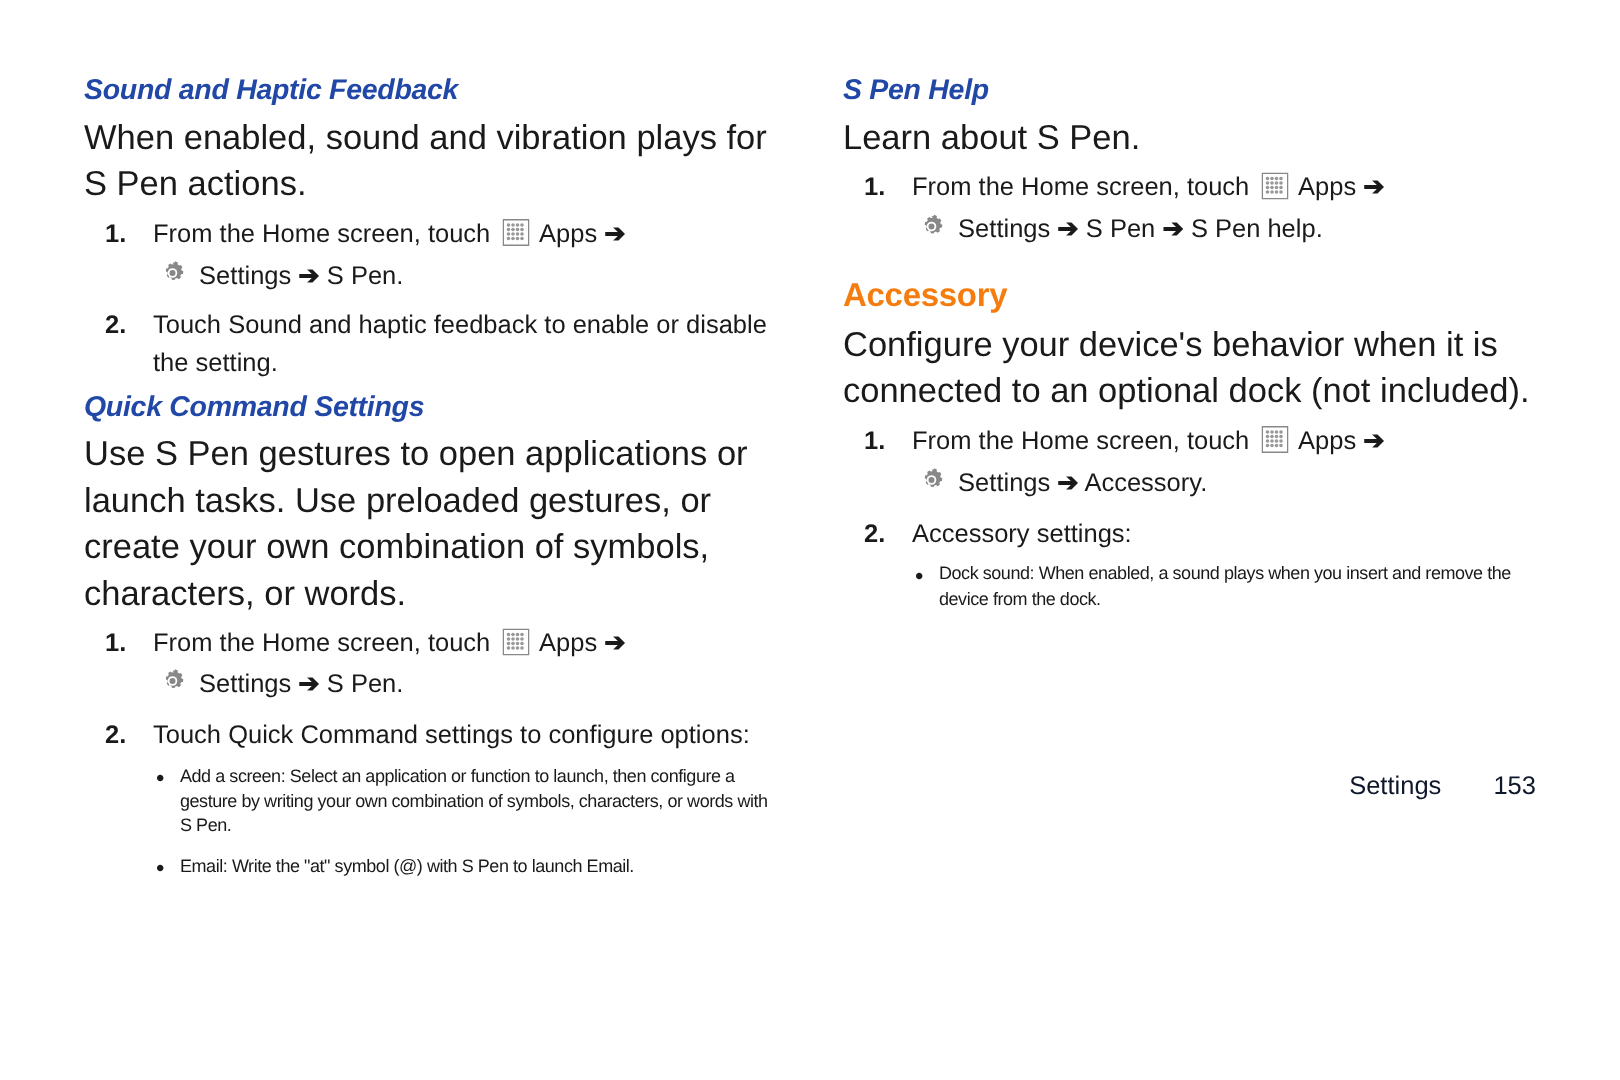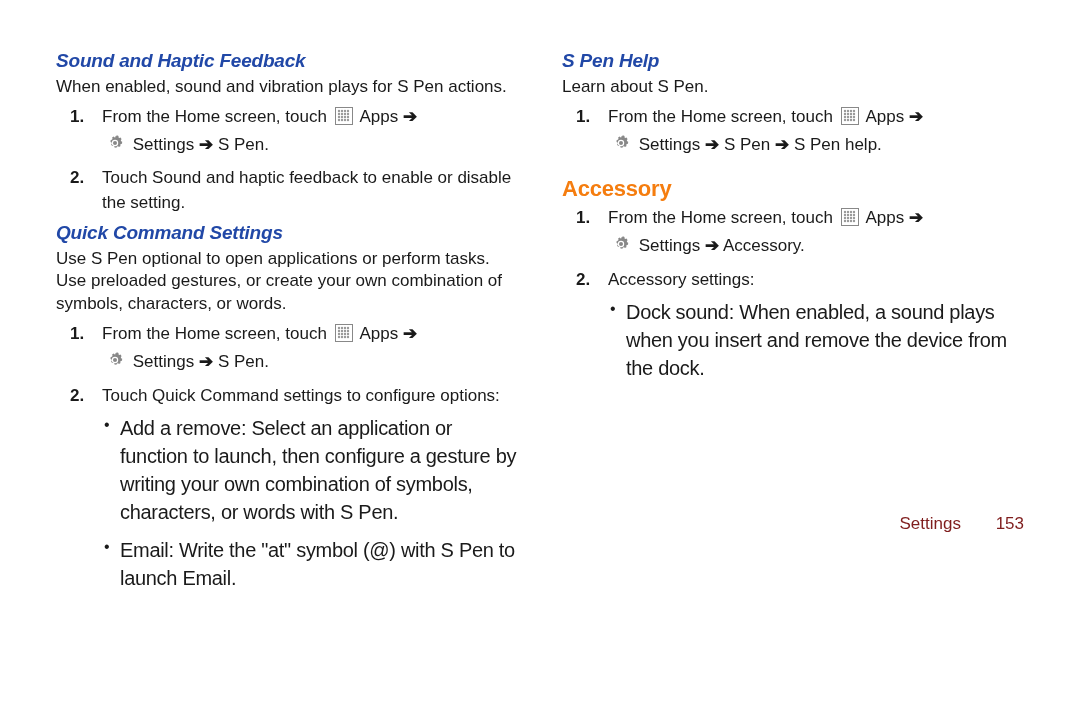--- a/index.html
+++ b/index.html
@@ -2,32 +2,32 @@
 <html><head>
   <meta charset="utf-8">
   <style>
     * { box-sizing: border-box; margin: 0; padding: 0; }
     html, body { width: 1080px; height: 720px; background: #fff; font-family: Arial, Helvetica, sans-serif; color: #1a1a1a; }
     .page { width: 1080px; height: 556px; position: relative; padding: 44px 56px 36px 56px; }
     .columns { display: flex; gap: 44px; }
     .col { flex: 1; }
     .h-blue { font-weight: 800; font-style: italic; color: #2148a7; font-size: 19px; margin-top: 6px; margin-bottom: 4px; letter-spacing: -0.2px; }
     .h-orange { font-weight: 800; color: #f57d0f; font-size: 22px; margin-top: 16px; margin-bottom: 4px; letter-spacing: -0.2px; }
-    p { font-size: 17px; line-height: 1.35; margin-bottom: 6px; }
+    p { font-size: 23px; line-height: 1.35; margin-bottom: 6px; }
     .cond { letter-spacing: -0.4px; }
     ol { list-style: none; padding-left: 0; margin-top: 2px; }
     ol > li { position: relative; padding-left: 46px; font-size: 17px; line-height: 1.45; margin-bottom: 6px; }
     ol > li .num { position: absolute; left: 14px; top: 0; font-weight: 700; }
     ul.bullets { list-style: none; padding-left: 0; margin-top: 6px; }
-    ul.bullets > li { position: relative; padding-left: 18px; font-size: 20px; line-height: 1.4; margin-bottom: 10px; letter-spacing: -0.3px; }
+    ul.bullets > li { position: relative; padding-left: 18px; font-size: 12px; line-height: 1.4; margin-bottom: 10px; letter-spacing: -0.3px; }
     ul.bullets > li::before { content: "•"; position: absolute; left: 2px; top: 0; font-size: 16px; }
     .b { font-weight: 400; }
     .apps-icon, .gear-icon { display: inline-block; vertical-align: -3px; margin: 0 3px; }
     .arrow { font-weight: 700; }
-    .footer { position: absolute; bottom: 22px; right: 56px; font-size: 17px; color: #7f1d1d; }
+    .footer { position: absolute; bottom: 22px; right: 56px; font-size: 17px; color: #0f172a; }
     .footer .pg { display: inline-block; margin-left: 30px; }
   </style>
 </head>
 <body>
 
 <div class="page">
   <div class="columns">
 
     <div class="col">
 
@@ -71,21 +71,21 @@
           <span class="b arrow">➔</span>
           <span class="b">S Pen</span><span>.</span>
         </li>
         <li>
           <span class="num">2.</span>
           <span>Touch </span><span class="b">Sound and haptic feedback</span><span> to enable or disable the setting.</span>
         </li>
       </ol>
 
       <div class="h-blue">Quick Command Settings</div>
-      <p>Use S Pen optional to open applications or perform tasks. Use preloaded gestures, or create your own combination of symbols, characters, or words.</p>
+      <p>Use S Pen gestures to open applications or launch tasks. Use preloaded gestures, or create your own combination of symbols, characters, or words.</p>
       <ol>
         <li>
           <span class="num">1.</span>
           <span>From the Home screen, touch </span>
           <span class="apps-icon"><svg width="18" height="18">
                 <rect x="0.5" y="0.5" width="17" height="17" fill="#fff" stroke="#888" stroke-width="1"></rect>
                 <g fill="#999">
                   <circle cx="4" cy="4" r="1.2"></circle>
                   <circle cx="7" cy="4" r="1.2"></circle>
                   <circle cx="10" cy="4" r="1.2"></circle>
@@ -114,21 +114,21 @@
                 </g>
               </svg></span>
           <span class="b">Settings</span>
           <span class="b arrow">➔</span>
           <span class="b">S Pen</span><span>.</span>
         </li>
         <li>
           <span class="num">2.</span>
           <span>Touch </span><span class="b">Quick Command settings</span><span> to configure options:</span>
           <ul class="bullets cond">
-            <li><span class="b">Add a remove</span><span>: Select an application or function to launch, then configure a gesture by writing your own combination of symbols, characters, or words with S Pen.</span></li>
+            <li><span class="b">Add a screen</span><span>: Select an application or function to launch, then configure a gesture by writing your own combination of symbols, characters, or words with S Pen.</span></li>
             <li><span class="b">Email</span><span>: Write the "at" symbol (@) with S Pen to launch Email.</span></li>
           </ul>
         </li>
       </ol>
     </div>
 
     <div class="col">
 
       <div class="h-blue">S Pen Help</div>
       <p>Learn about S Pen.</p>
@@ -168,20 +168,21 @@
               </svg></span>
           <span class="b">Settings</span>
           <span class="b arrow">➔</span>
           <span class="b">S Pen</span>
           <span class="b arrow">➔</span>
           <span class="b">S Pen help</span><span>.</span>
         </li>
       </ol>
 
       <div class="h-orange">Accessory</div>
+      <p>Configure your device's behavior when it is connected to an optional dock (not included).</p>
       <ol>
         <li>
           <span class="num">1.</span>
           <span>From the Home screen, touch </span>
           <span class="apps-icon"><svg width="18" height="18">
                 <rect x="0.5" y="0.5" width="17" height="17" fill="#fff" stroke="#888" stroke-width="1"></rect>
                 <g fill="#999">
                   <circle cx="4" cy="4" r="1.2"></circle>
                   <circle cx="7" cy="4" r="1.2"></circle>
                   <circle cx="10" cy="4" r="1.2"></circle>

